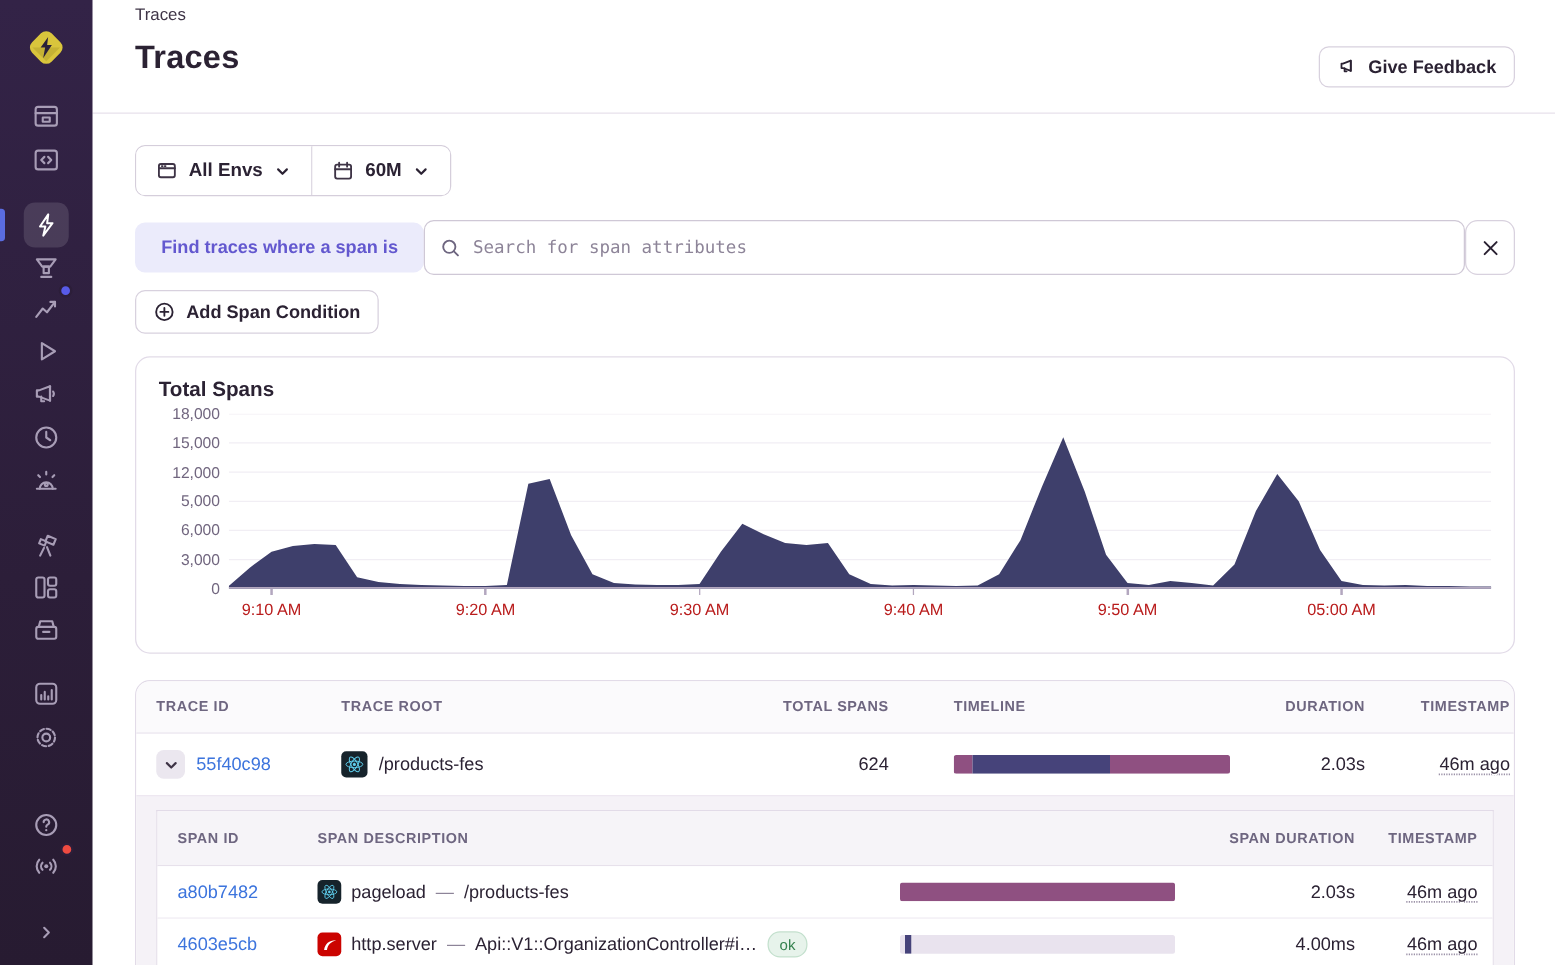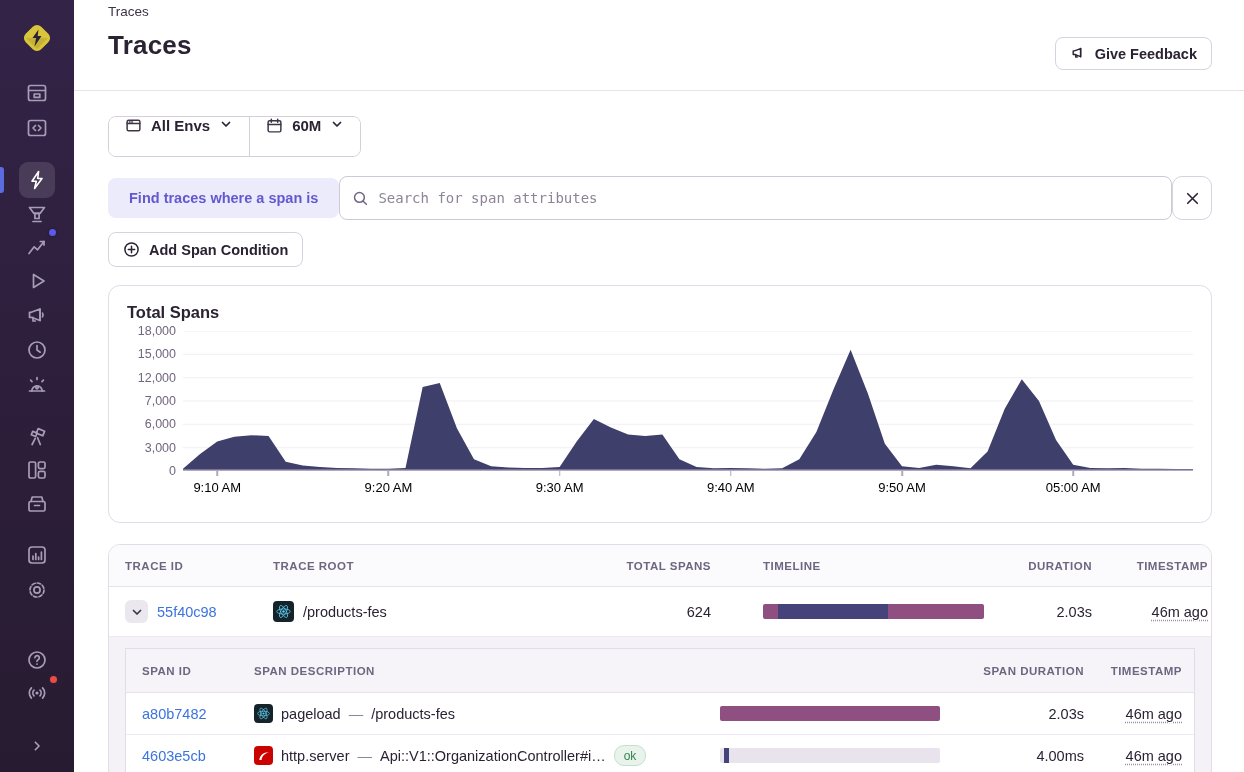--- a/index.html
+++ b/index.html
@@ -46,21 +46,21 @@
     padding:0 14px; font-size:14.5px; font-weight:700; color:#2b2233; cursor:pointer;
   }
 
   
   .filters-row { margin-top:25px; }
   .seg-control {
     display:inline-flex; align-items:stretch; border:1px solid #d5cedb; border-radius:8px;
     height:41px; background:#fff; overflow:hidden;
   }
   .seg-btn {
-    display:flex; gap:9px; padding:0 16px;
+    display:flex; align-items:center; gap:9px; padding:0 16px;
     font-size:15px; font-weight:700; color:#2b2233; cursor:pointer; background:#fff;
   }
   .seg-divider { width:1px; background:#d5cedb; }
   .muted-ic { color:#3e3446; }
 
   
   .search-row { margin-top:19px; display:flex; align-items:flex-start; }
   .where-chip {
     height:40px; margin-top:2px; display:flex; align-items:center; justify-content:center;
     background:#ebebfb; color:#6358cf; font-weight:700; font-size:14.5px;
@@ -97,21 +97,21 @@
   .ytick {
     position:absolute; right:7px; transform:translateY(-50%);
     font-size:12.5px; color:#71667f; white-space:nowrap;
   }
   .plot { position:relative; flex:1; height:140px; }
   .plot svg { position:absolute; inset:0; width:100%; height:100%; }
   .x-axis { position:relative; height:28px; margin-left:56px; }
   .xtick-mark { position:absolute; top:0; width:1.5px; height:5px; background:#b3a7bf; transform:translateX(-50%); }
   .xtick {
     position:absolute; top:9px; transform:translateX(-50%);
-    font-size:13px; color:#000000; white-space:nowrap;
+    font-size:13px; color:#b91c1c; white-space:nowrap;
   }
 
   
   .traces-table {
     margin-top:21px; border:1px solid #e2dbe8; border-radius:12px 12px 0 0; background:#fff;
     overflow:hidden;
   }
   .trace-grid { display:grid; grid-template-columns:132px 330px 100px 249px 92px 100px 69px; align-items:center; padding:0 16px;gap:16px; }
   .thead { height:42px; background:#fbfafc; border-bottom:1px solid #e7e1eb; }
   .th {
@@ -359,21 +359,21 @@
         </button>
       </div>
 
       <div class="chart-card">
         <div class="chart-title">Total Spans</div>
         <div class="chart-body">
           <div class="y-axis">
               <div class="ytick" style="top:140.0px">0</div>
               <div class="ytick" style="top:116.7px">3,000</div>
               <div class="ytick" style="top:93.3px">6,000</div>
-              <div class="ytick" style="top:70.0px">7,000</div>
+              <div class="ytick" style="top:70.0px">5,000</div>
               <div class="ytick" style="top:46.7px">12,000</div>
               <div class="ytick" style="top:23.3px">15,000</div>
               <div class="ytick" style="top:0.0px">18,000</div>
             </div>
           <div class="plot">
             <svg preserveAspectRatio="none" viewBox="0 0 1000 140">
                 <line x1="0" y1="116.7" x2="1000" y2="116.7" stroke="#f1eef4" stroke-width="1"></line>
                 <line x1="0" y1="93.3" x2="1000" y2="93.3" stroke="#f1eef4" stroke-width="1"></line>
                 <line x1="0" y1="70.0" x2="1000" y2="70.0" stroke="#f1eef4" stroke-width="1"></line>
                 <line x1="0" y1="46.7" x2="1000" y2="46.7" stroke="#f1eef4" stroke-width="1"></line>

